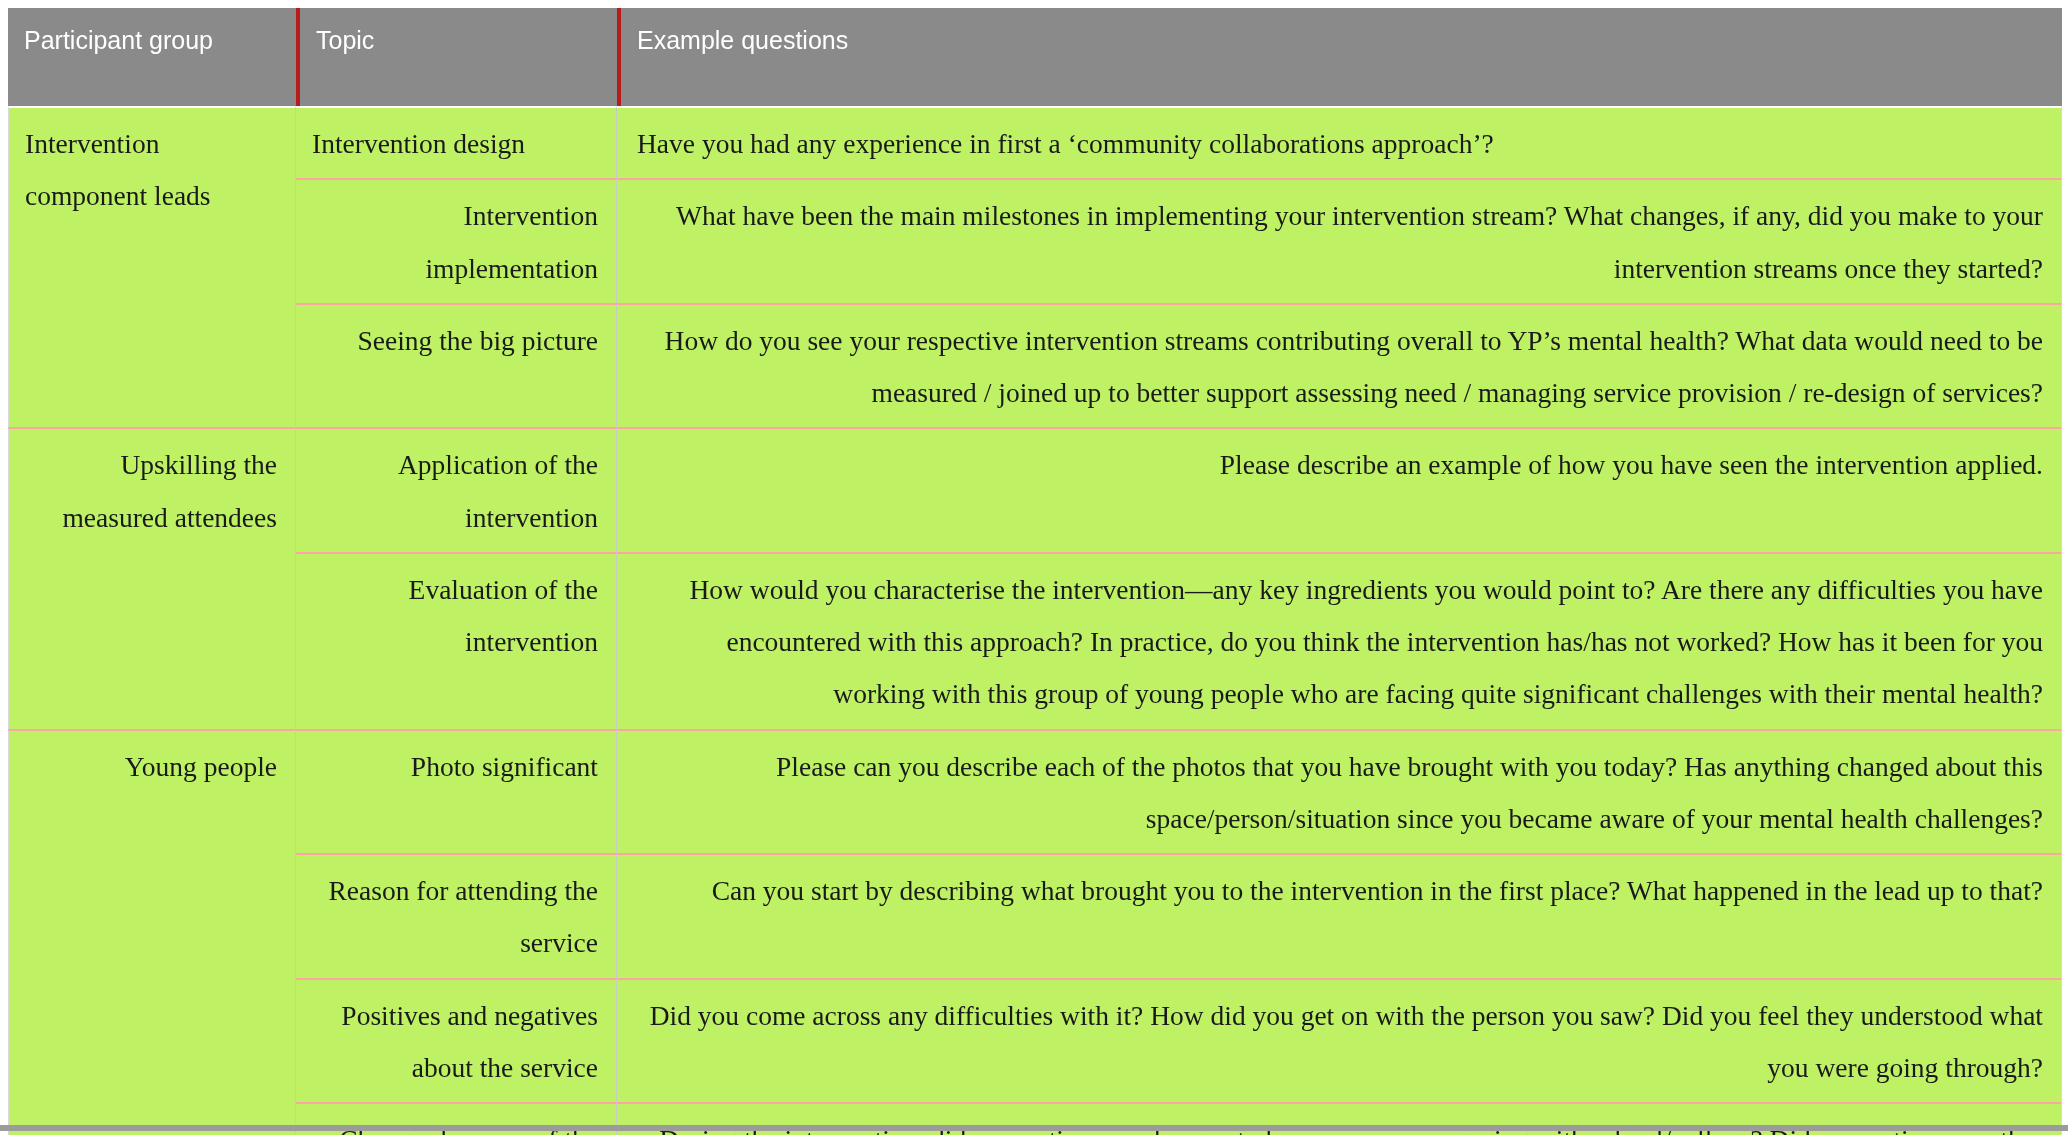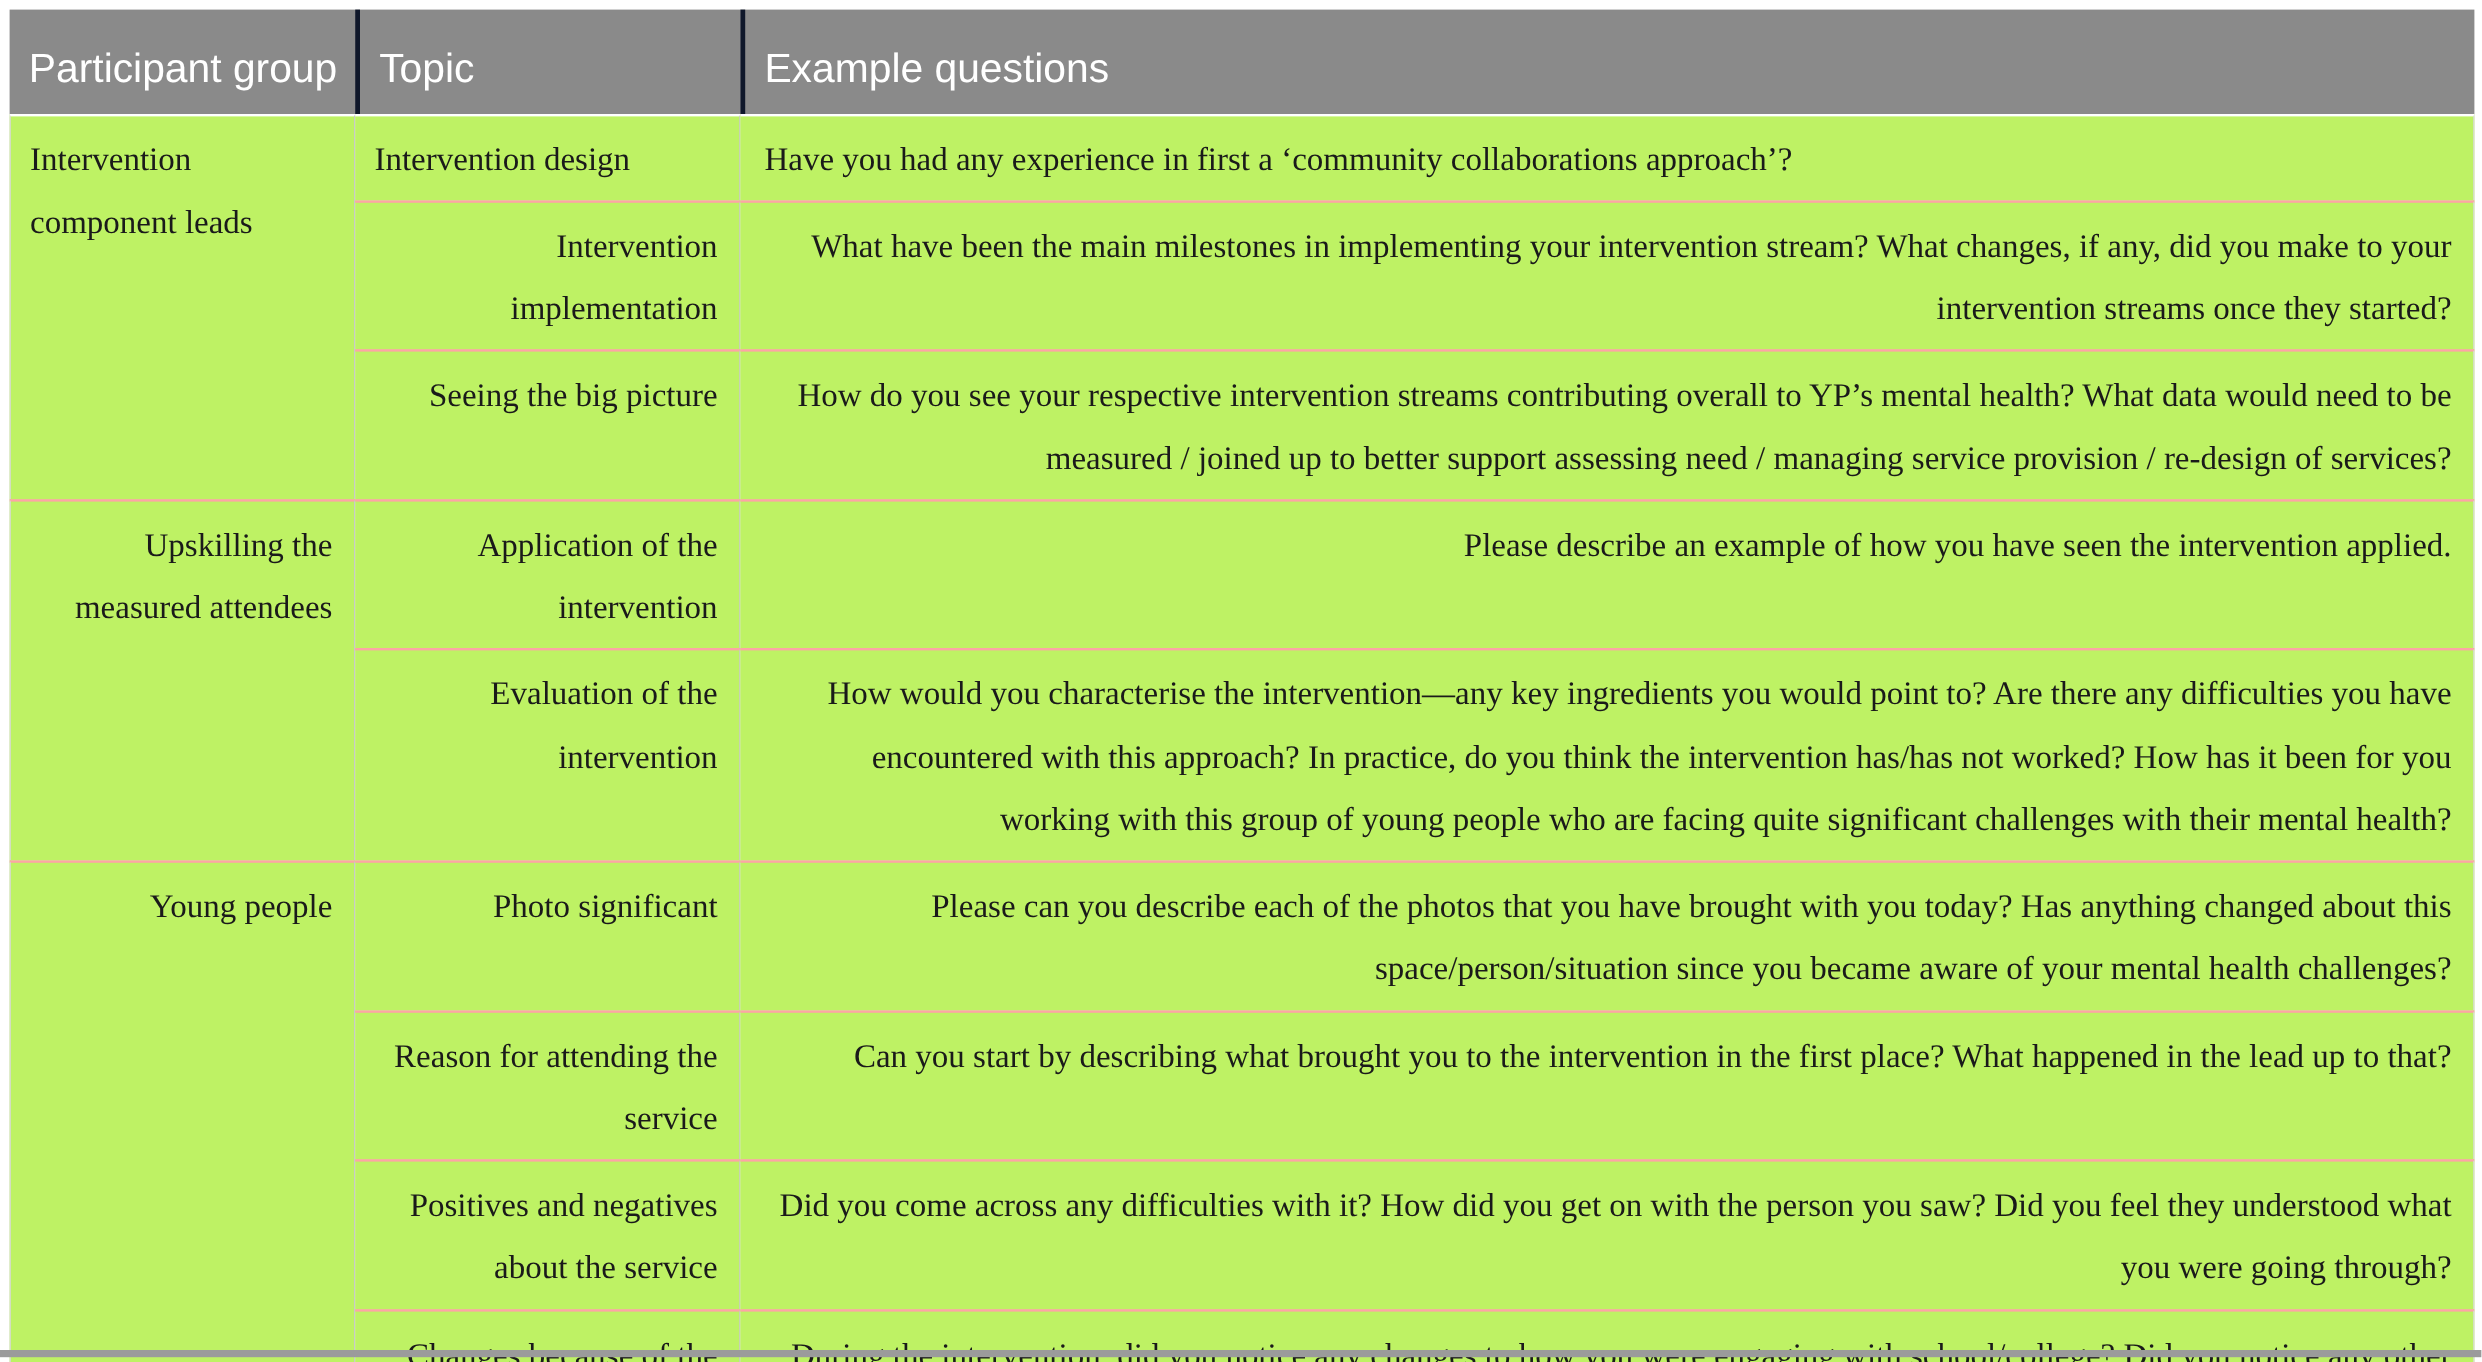--- a/index.html
+++ b/index.html
@@ -26,29 +26,29 @@
   col.c1 { width: 288px; }
   col.c2 { width: 321px; }
   
 
   
   thead th {
     background: #8a8a8a;
     color: #ffffff;
     font-family: "Liberation Sans", sans-serif;
     font-weight: 400;
-    font-size: 34px;
+    font-size: 25px;
     line-height: 1.25;
     text-align: left;
     vertical-align: top;
-    padding: 28px 14px 16px 16px;
-    height: 77px;
+    padding: 17px 14px 16px 16px;
+    height: 98px;
     box-sizing: border-box;
   }
-  thead th + th { border-left: 4px solid #0f172a; }
+  thead th + th { border-left: 4px solid #b91c1c; }
 
   
   tbody td {
     vertical-align: top;
     font-size: 27.5px;
     line-height: 1.9;
     padding: 10px 18px 8px 16px;
     box-sizing: border-box;
     background: #bef264;
   }

